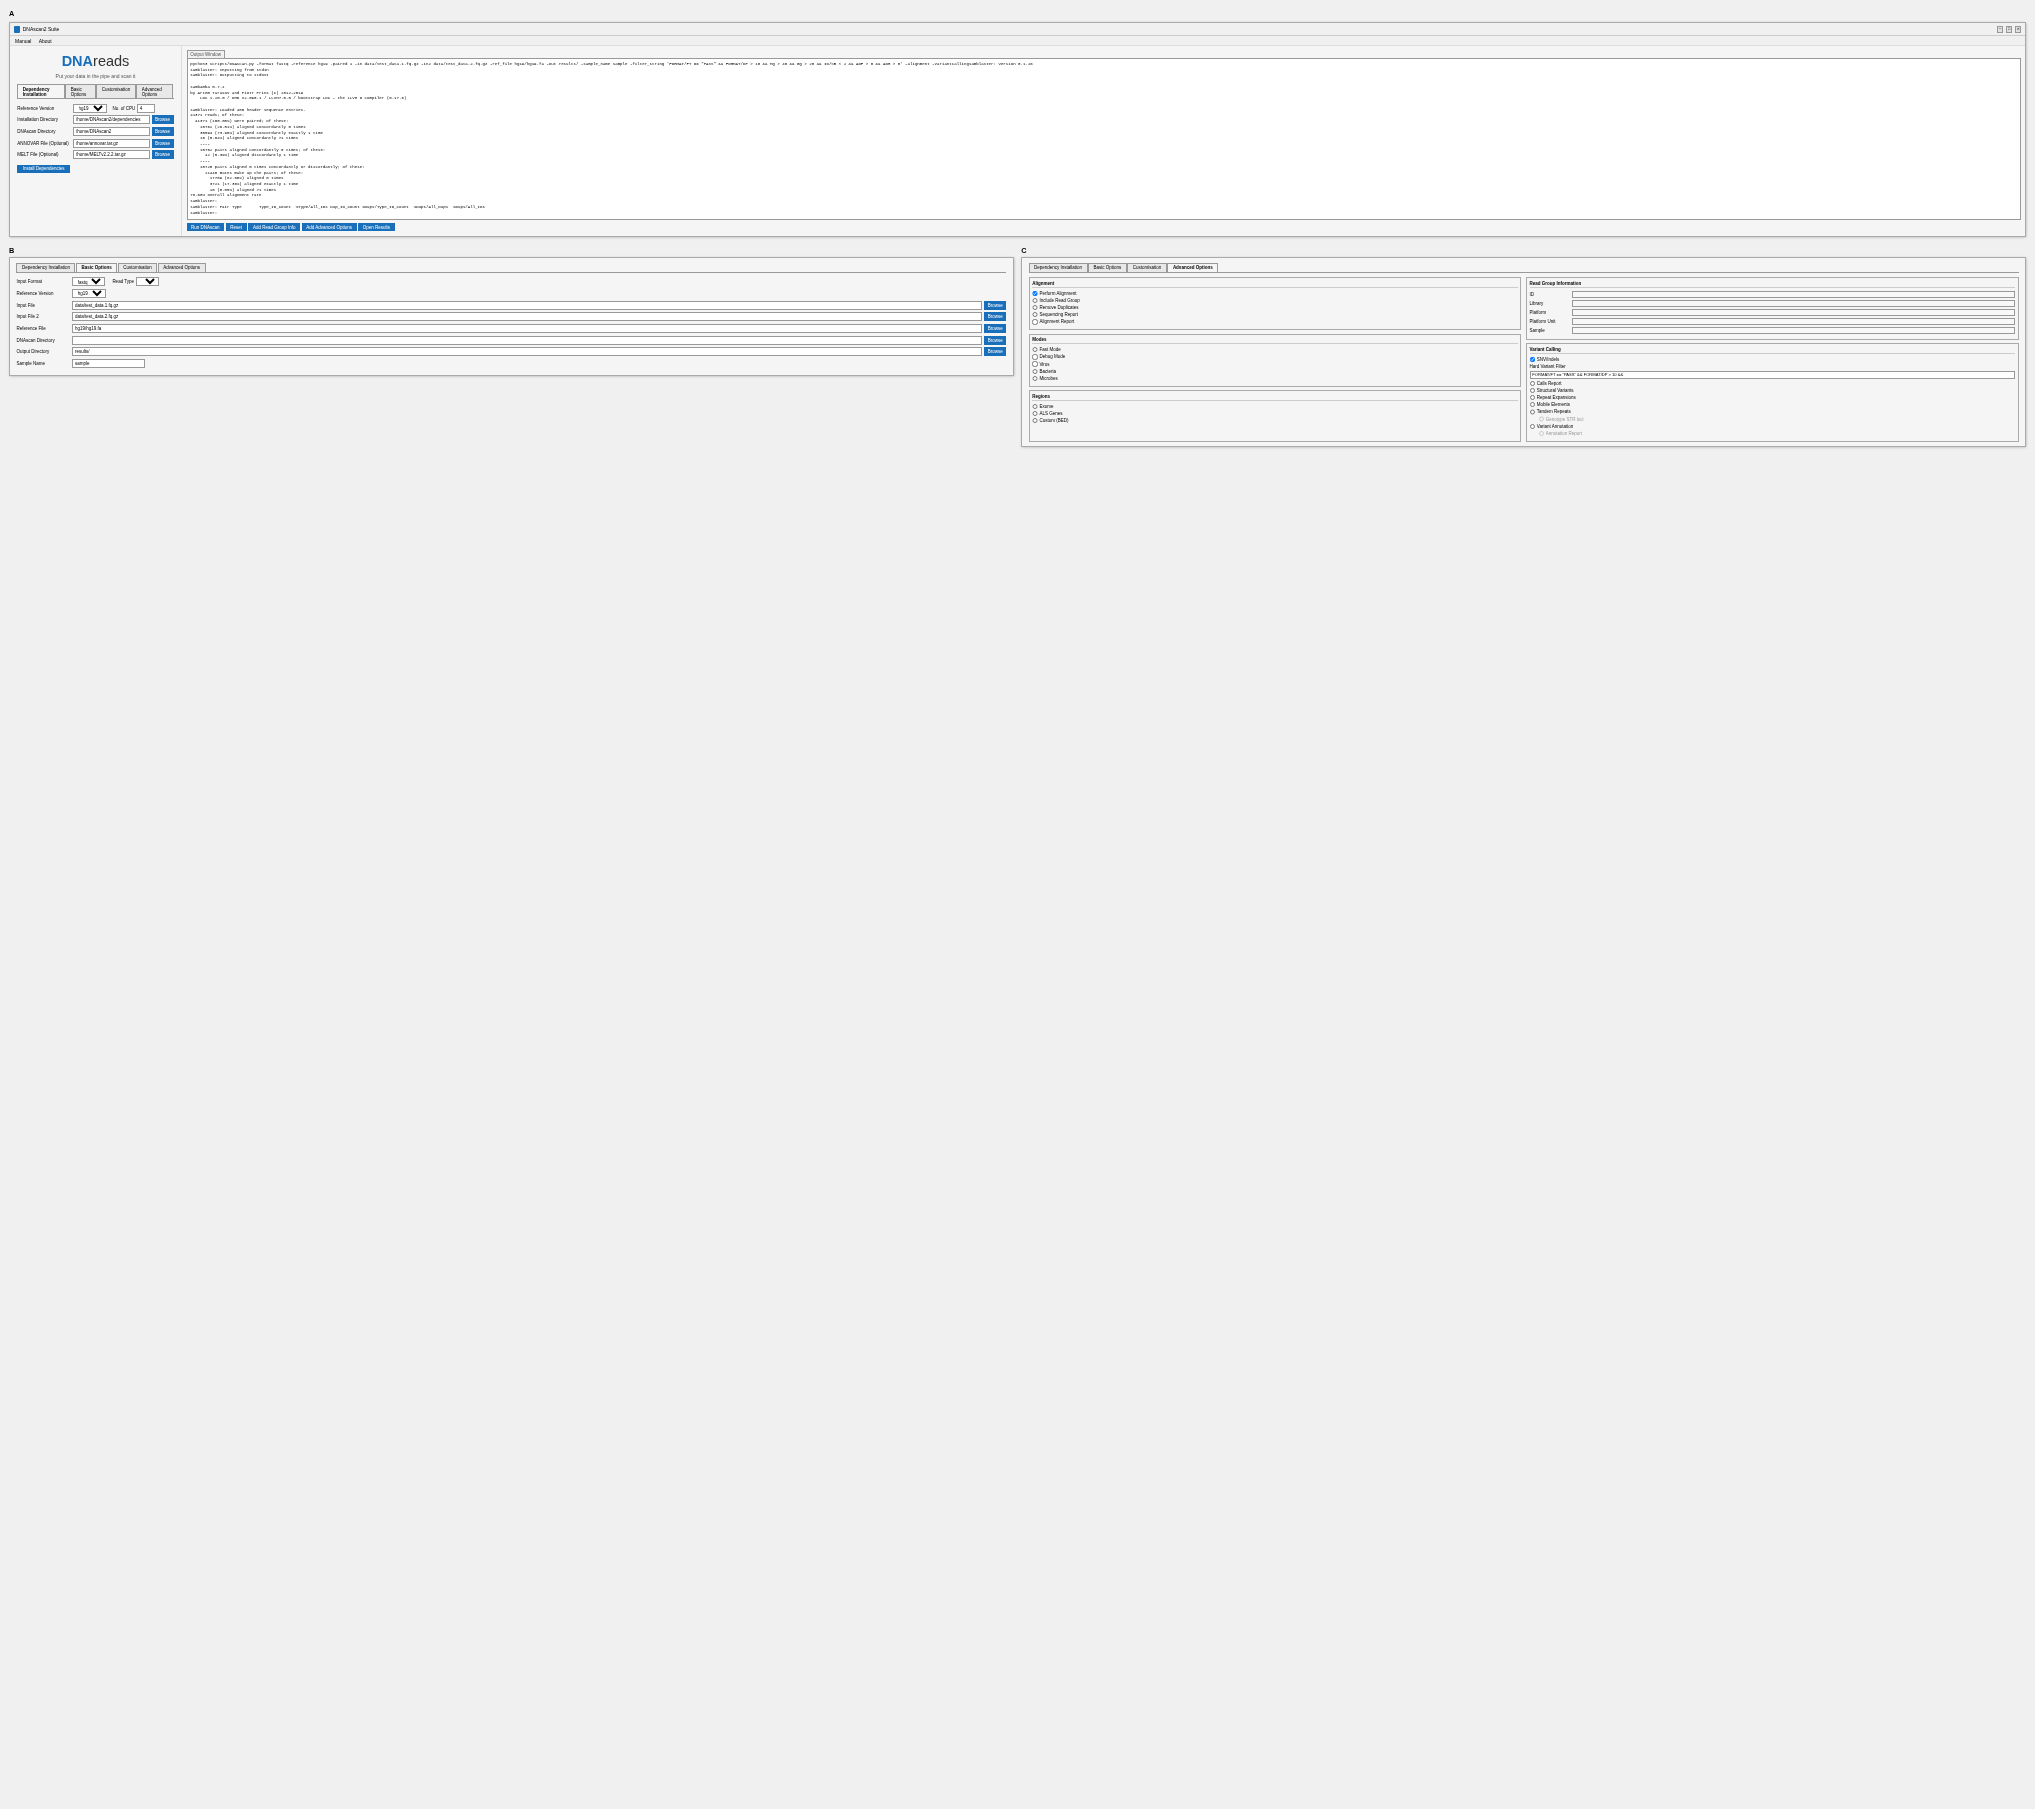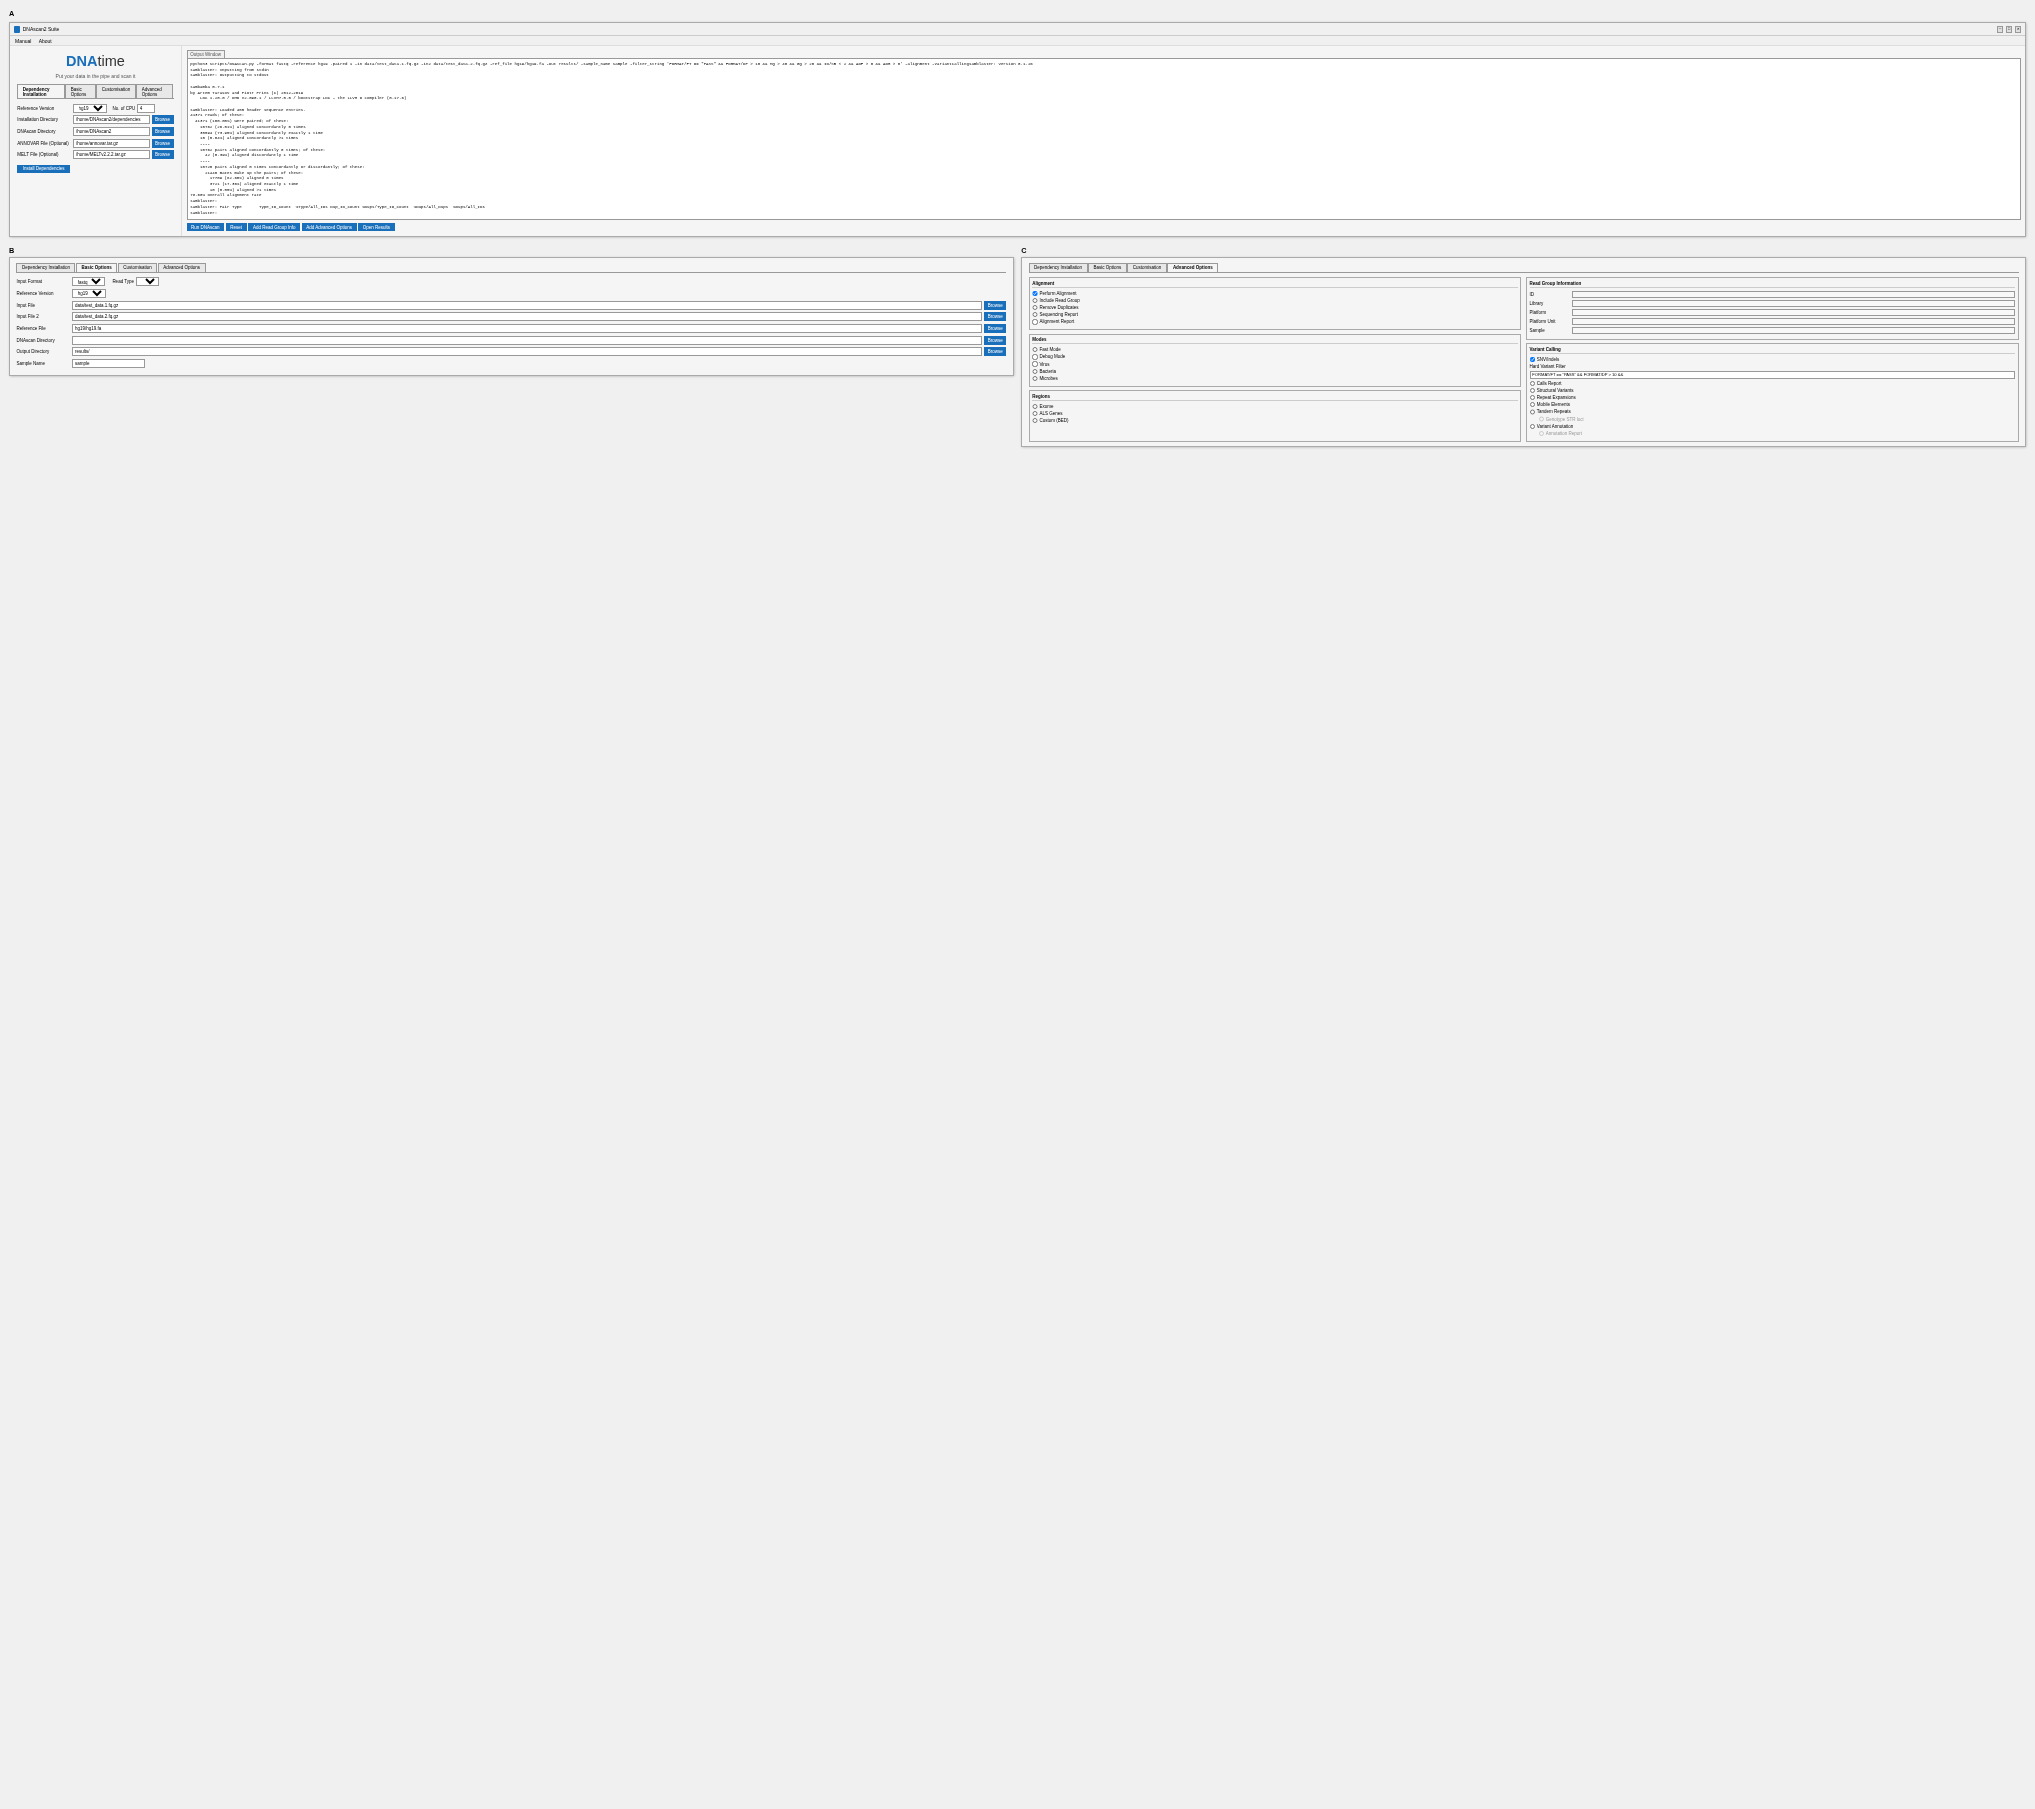--- a/index.html
+++ b/index.html
@@ -356,21 +356,21 @@
       <div class="tb-btn">✕</div>
     </div>
   </div>
   <div class="menu-bar">
     <span class="menu-item">Manual</span>
     <span class="menu-item">About</span>
   </div>
   <div class="window-a-body">
     <div class="left-panel">
       <div class="dna-logo">
-        <span class="dna-text">DNA</span><span class="scan-text">time</span>
+        <span class="dna-text">DNA</span><span class="scan-text">reads</span>
       </div>
       <div class="tagline">Put your data in the pipe and scan it</div>
       <div class="tab-bar">
         <div class="tab active">Dependency Installation</div>
         <div class="tab">Basic Options</div>
         <div class="tab">Customisation</div>
         <div class="tab">Advanced Options</div>
       </div>
       <div class="form-row">
         <span class="form-label">Reference Version</span>

